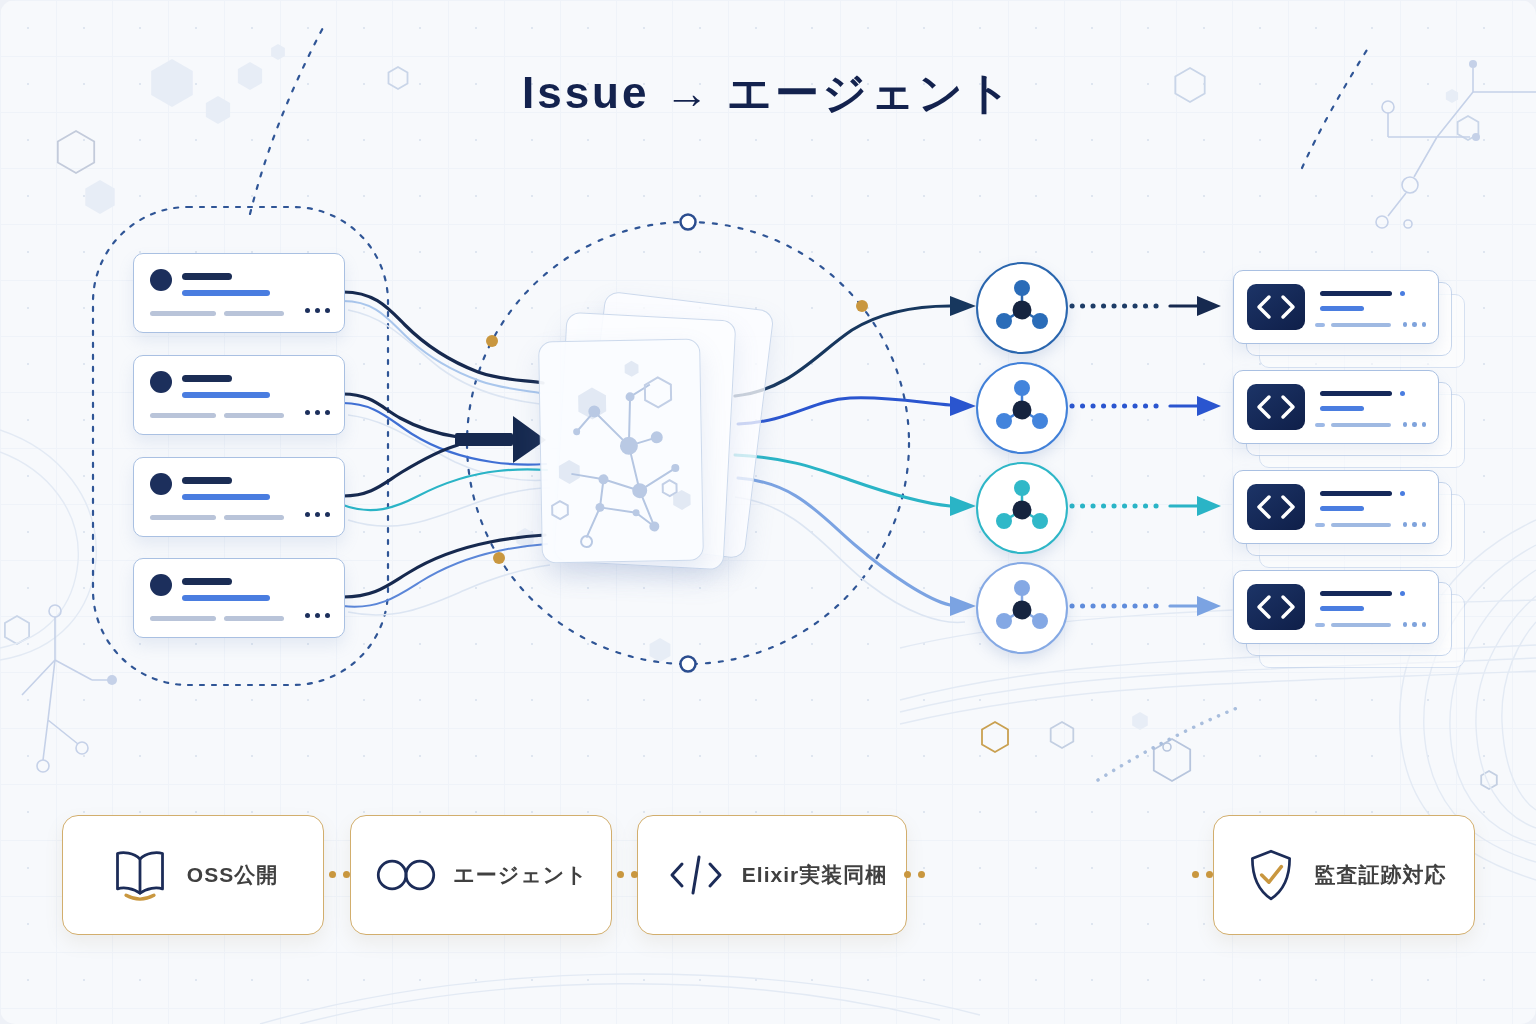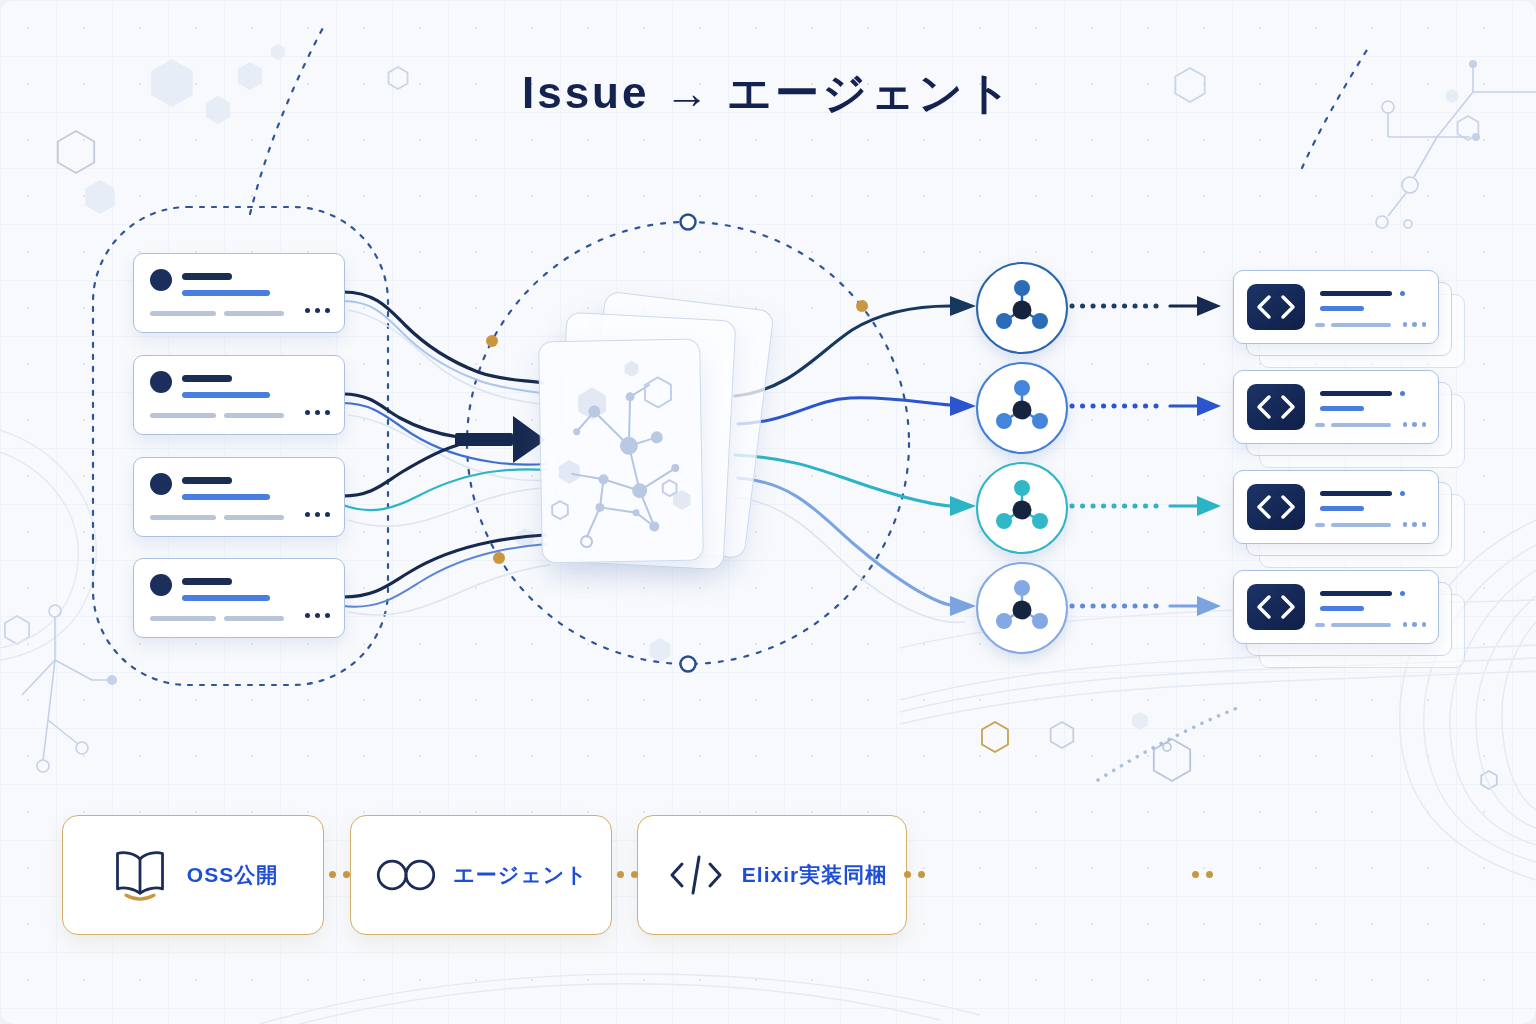--- a/index.html
+++ b/index.html
@@ -41,21 +41,21 @@
   .cl1{left:86px;top:20px;width:72px;height:5px;background:#15295a;}
   .cl1d{position:absolute;left:166px;top:20px;width:5px;height:5px;border-radius:50%;background:#4a7de0;}
   .cl2{left:86px;top:35px;width:44px;height:5px;background:#4a7de0;}
   .cl3a{left:81px;top:52px;width:10px;height:4px;background:#9db9e6;}
   .cl3b{left:97px;top:52px;width:60px;height:4px;background:#9fb9e2;}
   .cdots{position:absolute;right:12px;top:51px;display:flex;gap:5px;}
   .cdots i{width:4.5px;height:4.5px;border-radius:50%;background:#7fa3dc;}
 
   
   .feature{position:absolute;top:815px;width:260px;height:118px;background:#fff;border:1.5px solid #d2ae6d;border-radius:16px;box-shadow:0 8px 18px rgba(150,130,90,.10);display:flex;align-items:center;justify-content:center;gap:15px;z-index:4;}
-  .feature .label{font-size:21px;font-weight:bold;color:#1d4ed8;letter-spacing:1px;white-space:nowrap;}
+  .feature .label{font-size:21px;font-weight:bold;color:#404040;letter-spacing:1px;white-space:nowrap;}
   .gdot{position:absolute;top:871px;width:7px;height:7px;border-radius:50%;background:#c9973f;z-index:5;}
 </style>
 </head>
 <body>
 
 <div class="canvas">
 
   <svg class="layer">
     <g id="hexes">
         <polygon points="172.0,59.0 192.8,71.0 192.8,95.0 172.0,107.0 151.2,95.0 151.2,71.0" fill="#e7edf6"></polygon>
@@ -428,20 +428,27 @@
   <div class="feature" style="left:637px;padding-left:8px;">
     <svg width="62" height="52" viewBox="0 0 58 52">
       <g stroke="#1c2c58" stroke-width="3" fill="none" stroke-linecap="round" stroke-linejoin="round">
         <path d="M15,15 L5,26 L15,37"></path>
           <path d="M32,8 L26,44"></path>
           <path d="M43,15 L53,26 L43,37"></path>
       </g>
     </svg>
     <span class="label">Elixir実装同梱</span>
   </div>
+  <div class="feature" style="left:1213px;">
+    <svg width="58" height="58" viewBox="0 0 56 56">
+      <path d="M28,5 L46,12 C46,30 40,43 28,51 C16,43 10,30 10,12 Z" stroke="#1c2c58" stroke-width="2.6" fill="none" stroke-linejoin="round"></path>
+      <path d="M19,28 L26,35 L38,20" stroke="#c9973f" stroke-width="3.4" fill="none" stroke-linecap="round" stroke-linejoin="round"></path>
+    </svg>
+    <span class="label">監査証跡対応</span>
+  </div>
 
   <span class="gdot" style="left:329px;"></span>
   <span class="gdot" style="left:343px;"></span>
   <span class="gdot" style="left:617px;"></span>
   <span class="gdot" style="left:631px;"></span>
   <span class="gdot" style="left:904px;"></span>
   <span class="gdot" style="left:918px;"></span>
   <span class="gdot" style="left:1192px;"></span>
   <span class="gdot" style="left:1206px;"></span>
 

